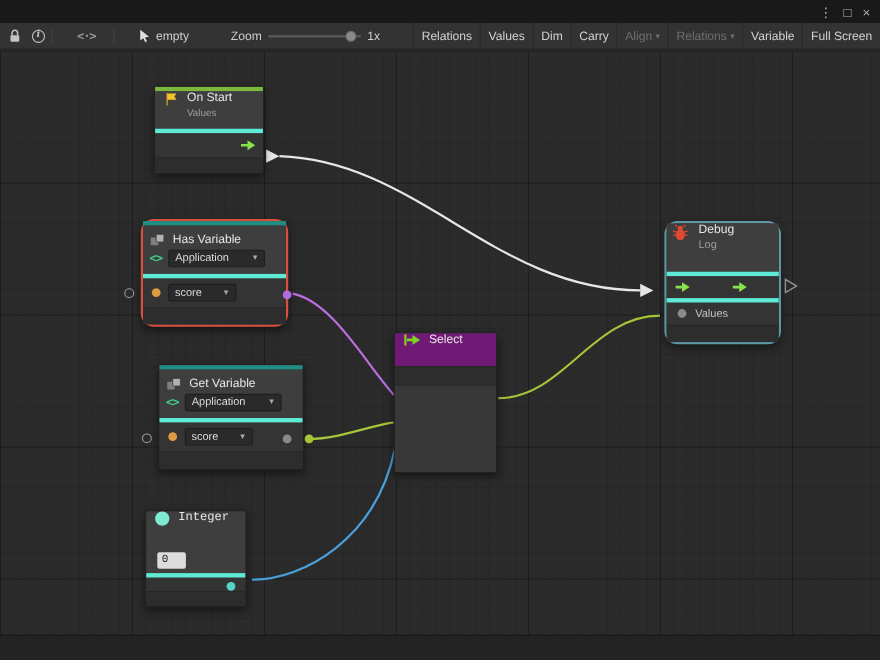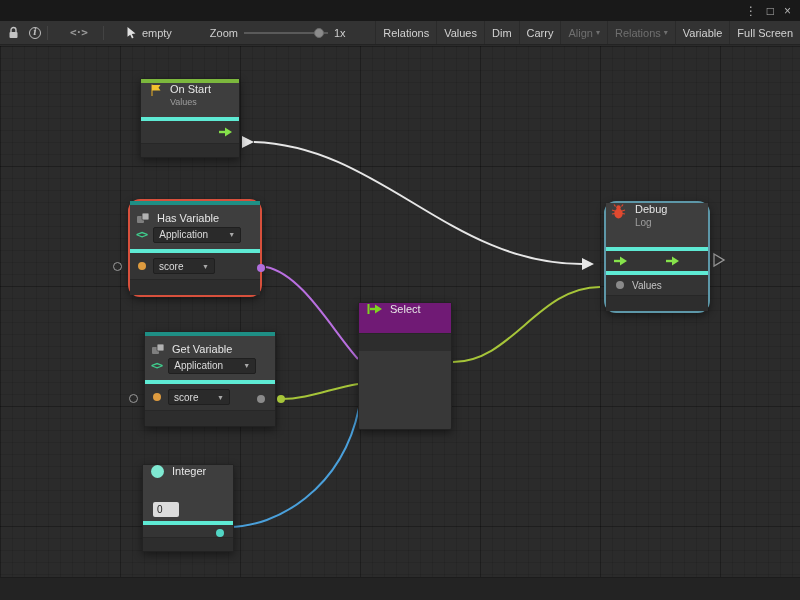--- a/index.html
+++ b/index.html
@@ -268,21 +268,21 @@
       <svg width="16" height="12" viewBox="0 0 16 12">
         <line x1="1.5" y1="1" x2="1.5" y2="11" stroke-width="2" stroke="#7ed321"></line>
         <line x1="3" y1="6" x2="9" y2="6" stroke-width="2.4" stroke="#7ed321"></line>
         <polygon points="8,1.5 15,6 8,10.5" fill="#7ed321"></polygon>
       </svg>
       <span class="ntitle">Select</span>
     </div>
     <div class="nfooter" style="height:18px;"></div>
   </div>
 
-  <div class="node" style="left:142px; top:418px; width:92px; height:88px;">
+  <div class="node" style="left:132px; top:418px; width:92px; height:88px;font-family:Liberation Mono, monospace;">
     <div class="nheader" style="height:32px; padding-left:8px; gap:8px;">
       <span style="width: 13px; height: 13px; border-radius: 50%; flex: 0 0 auto; background-color: rgb(127, 233, 210);"></span>
       <span class="ntitle">Integer</span>
     </div>
     <div class="nbody" style="height:24px; padding-left:10px; border-top:none; background:#3e3e3e;">
       <div class="value-field">
         <span>0</span>
       </div>
     </div>
     <div class="nbody" style="height:16px;">

